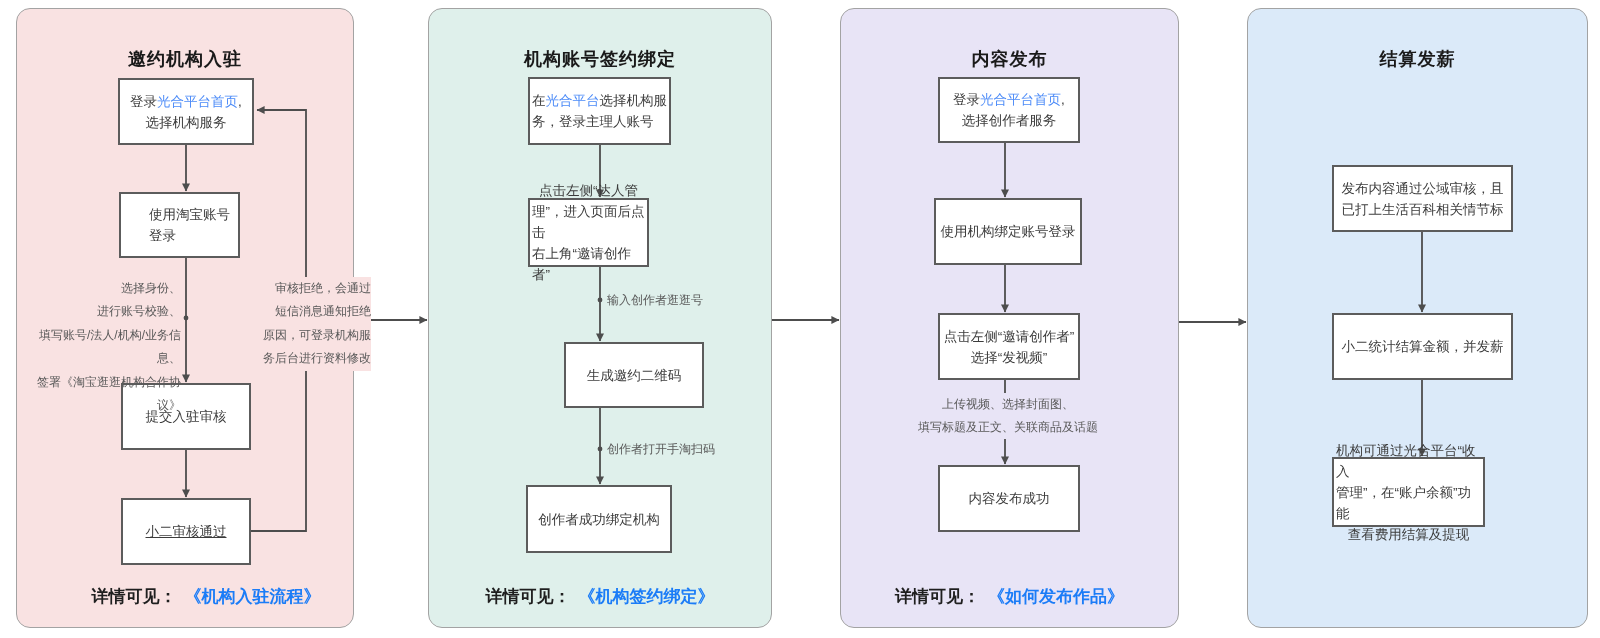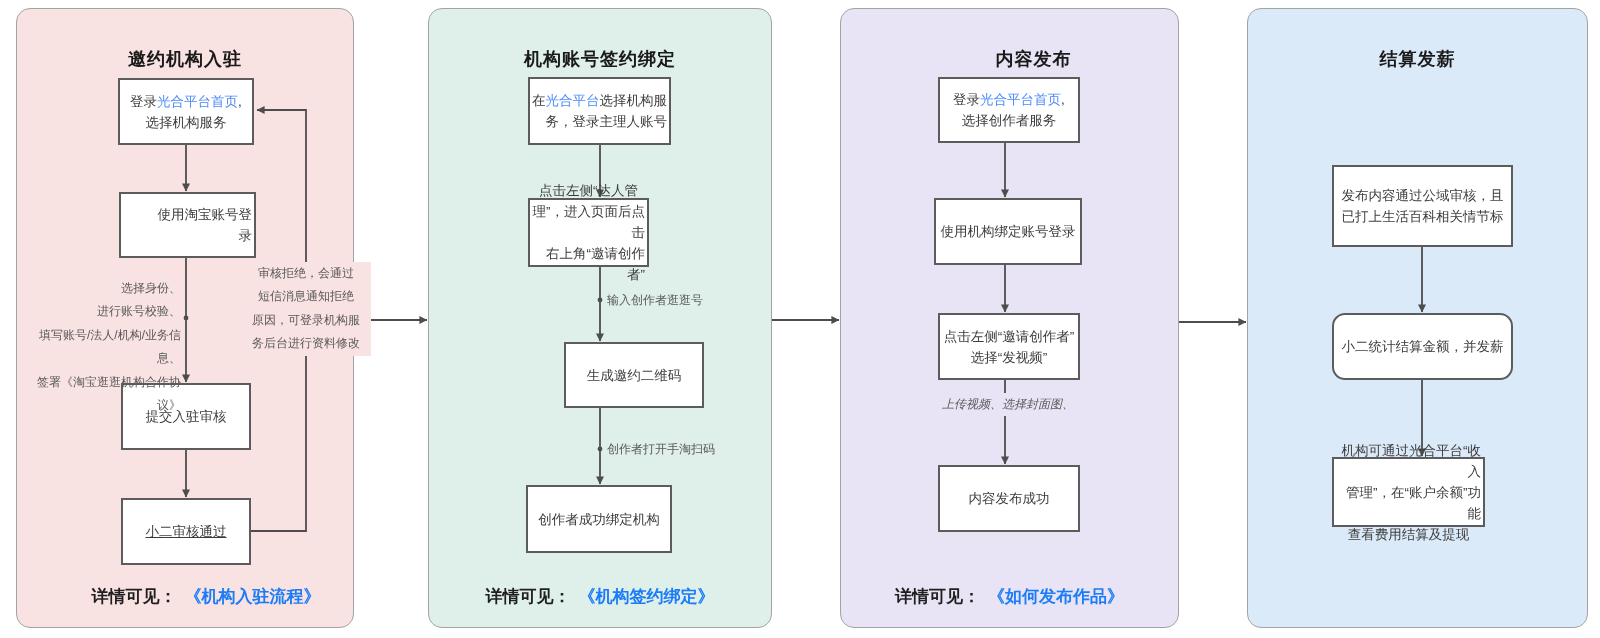--- a/index.html
+++ b/index.html
@@ -2,28 +2,28 @@
 <html style="--panel1_bg: #F9E2E2; --panel2_bg: #DFF0EB; --panel3_bg: #E8E4F6; --panel4_bg: #DBEAF9; --panel_border: #A3A3A3; --box_bg: #FFFFFF; --box_border: #5C5C5C; --box_text: #3C3C3C; --title_text: #1A1A1A; --label_text: #595959; --arrow: #4D4D4D; --box_link_blue: #4C8BF8; --footer_link_blue: #1B7CF7; --footer_text: #1F1F1F;"><head>
 <meta charset="utf-8">
 <style>
   html,body{margin:0;padding:0;background:#ffffff;}
   .canvas{position:relative;width:1600px;height:638px;background:#fff;
           font-family:"Liberation Sans","DejaVu Sans",sans-serif;overflow:hidden;}
   .panel{position:absolute;top:8px;height:620px;border:1px solid var(--panel_border);
          border-radius:14px;z-index:0;box-sizing:border-box;}
   #panel1{left:16px;width:338px;background:var(--panel1_bg);}
   #panel2{left:428px;width:344px;background:var(--panel2_bg);}
-  #panel3{left:840px;width:339px;background:var(--panel3_bg);padding-left:24px;}
+  #panel3{left:840px;width:339px;background:var(--panel3_bg);}
   #panel4{left:1247px;width:341px;background:var(--panel4_bg);}
   .title{position:absolute;top:38px;width:100%;text-align:center;font-size:18px;
          font-weight:bold;color:var(--title_text);letter-spacing:1px;}
   svg.conn{position:absolute;left:0;top:0;z-index:1;}
   .node{position:absolute;background:var(--box_bg);border:2px solid var(--box_border);
         color:var(--box_text);font-size:13.5px;line-height:21px;display:flex;
-        flex-direction:column;justify-content:center;align-items:center;text-align:right;
+        flex-direction:column;justify-content:center;align-items:center;text-align:left;
         z-index:2;box-sizing:border-box;padding:2px;}
   .nline{display:block;}
   .blink{color:var(--box_link_blue);text-decoration:none;cursor:pointer;}
   .elabel{position:absolute;font-size:12px;line-height:23.4px;color:var(--label_text);z-index:2;}
   .elabel.masked1{background:var(--panel1_bg);}
   .elabel.masked3{background:var(--panel3_bg);line-height:23px;}
   .footer{position:absolute;top:585px;text-align:center;font-size:17px;font-weight:bold;z-index:2;}
   .flabel{color:var(--footer_text);}
   .flink{color:var(--footer_link_blue);text-decoration:none;margin-left:8px;cursor:pointer;}
 </style>
@@ -72,37 +72,37 @@
       <circle cx="186" cy="318" r="2.4"></circle>
       <circle cx="600" cy="300" r="2.4"></circle>
       <circle cx="600" cy="449" r="2.4"></circle>
     </g>
   </svg>
 
   <div class="node" style="left:118px;top:78px;width:136px;height:67px;">
     <span class="nline"><span>登录</span><a class="blink">光合平台首页</a><span>,</span></span>
     <span class="nline">选择机构服务</span>
   </div>
-  <div class="node" style="left:119px;top:192px;width:137px;height:66px;padding-left:28px;">
+  <div class="node" style="left:119px;top:192px;width:121px;height:66px;padding-left:28px;">
     <span class="nline">使用淘宝账号登录</span>
   </div>
   <div class="node" style="left:121px;top:383px;width:130px;height:67px;">
     <span class="nline">提交入驻审核</span>
   </div>
   <div class="node" style="left:121px;top:498px;width:130px;height:67px;text-decoration:underline;">
     <span class="nline">小二审核通过</span>
   </div>
 
   <div class="elabel" style="left:20px;top:277px;width:161px;text-align:right;">
     <span class="nline">选择身份、</span>
     <span class="nline">进行账号校验、</span>
     <span class="nline">填写账号/法人/机构/业务信息、</span>
     <span class="nline">签署《淘宝逛逛机构合作协议》</span>
   </div>
-  <div class="elabel masked1" style="left:241px;top:262px;width:130px;text-align:center;">
+  <div class="elabel masked1" style="left:241px;top:277px;width:130px;text-align:right;">
     <span class="nline">审核拒绝，会通过</span>
     <span class="nline">短信消息通知拒绝</span>
     <span class="nline">原因，可登录机构服</span>
     <span class="nline">务后台进行资料修改</span>
   </div>
 
   <div class="footer" style="left:16px;width:380px;">
     <span class="flabel">详情可见：</span><a class="flink">《机构入驻流程》</a>
   </div>
 
@@ -136,33 +136,34 @@
     <span class="nline">使用机构绑定账号登录</span>
   </div>
   <div class="node" style="left:938px;top:313px;width:142px;height:67px;">
     <span class="nline">点击左侧“邀请创作者”</span>
     <span class="nline">选择“发视频”</span>
   </div>
   <div class="node" style="left:938px;top:465px;width:142px;height:67px;">
     <span class="nline">内容发布成功</span>
   </div>
 
-  <div class="elabel masked3" style="left:915px;top:393px;width:186px;text-align:center;font-style:italic;">
+  <div class="elabel masked3" style="left:915px;top:393px;width:186px;text-align:center;">
     <span class="nline">上传视频、选择封面图、</span>
+    <span class="nline">填写标题及正文、关联商品及话题</span>
   </div>
 
   <div class="footer" style="left:840px;width:339px;">
     <span class="flabel">详情可见：</span><a class="flink">《如何发布作品》</a>
   </div>
 
-  <div class="node" style="left:1332px;top:165px;width:181px;height:82px;">
+  <div class="node" style="left:1332px;top:165px;width:181px;height:67px;">
     <span class="nline">发布内容通过公域审核，且</span>
     <span class="nline">已打上生活百科相关情节标</span>
   </div>
-  <div class="node" style="left:1332px;top:313px;width:181px;height:67px;border-radius:13px;">
+  <div class="node" style="left:1332px;top:313px;width:181px;height:67px;">
     <span class="nline">小二统计结算金额，并发薪</span>
   </div>
   <div class="node" style="left:1332px;top:457px;width:153px;height:70px;">
     <span class="nline">机构可通过光合平台“收入</span>
     <span class="nline">管理”，在“账户余额”功能</span>
     <span class="nline">查看费用结算及提现</span>
   </div>
 
 </div>
 

